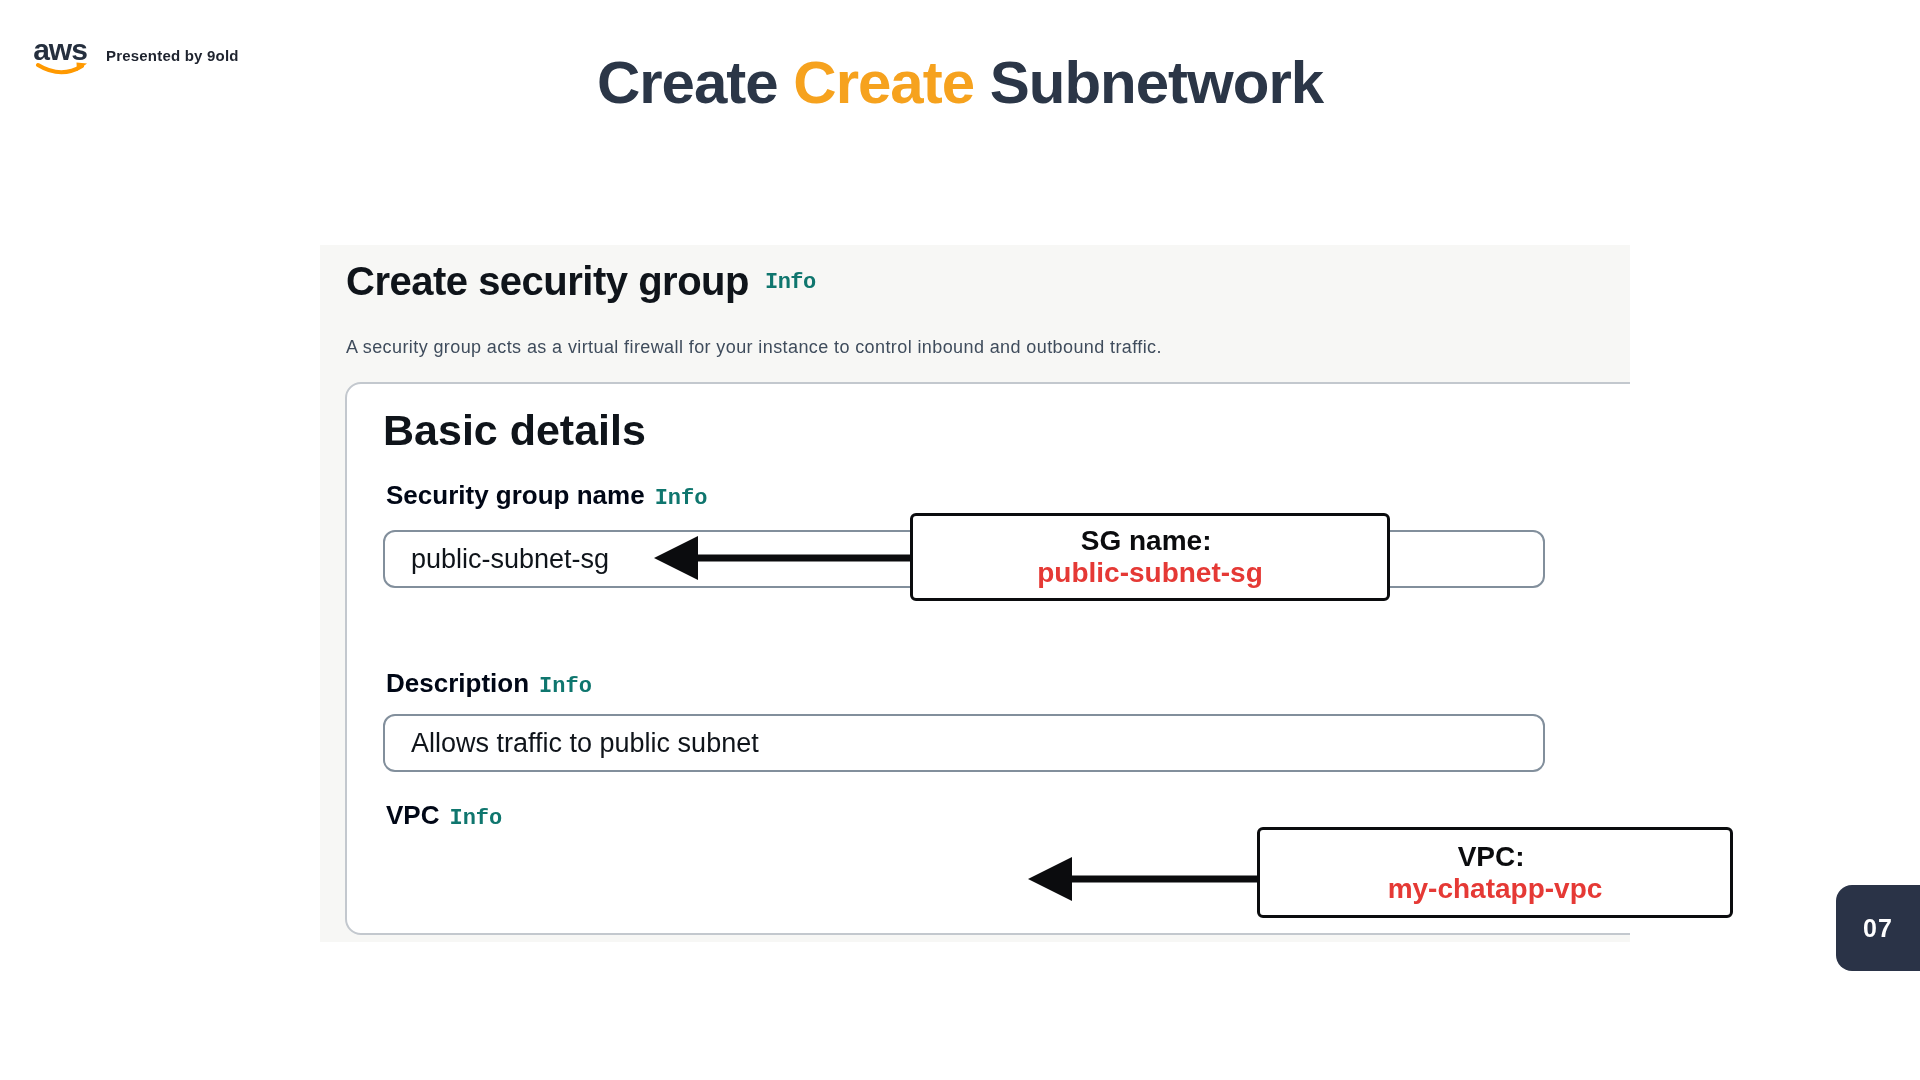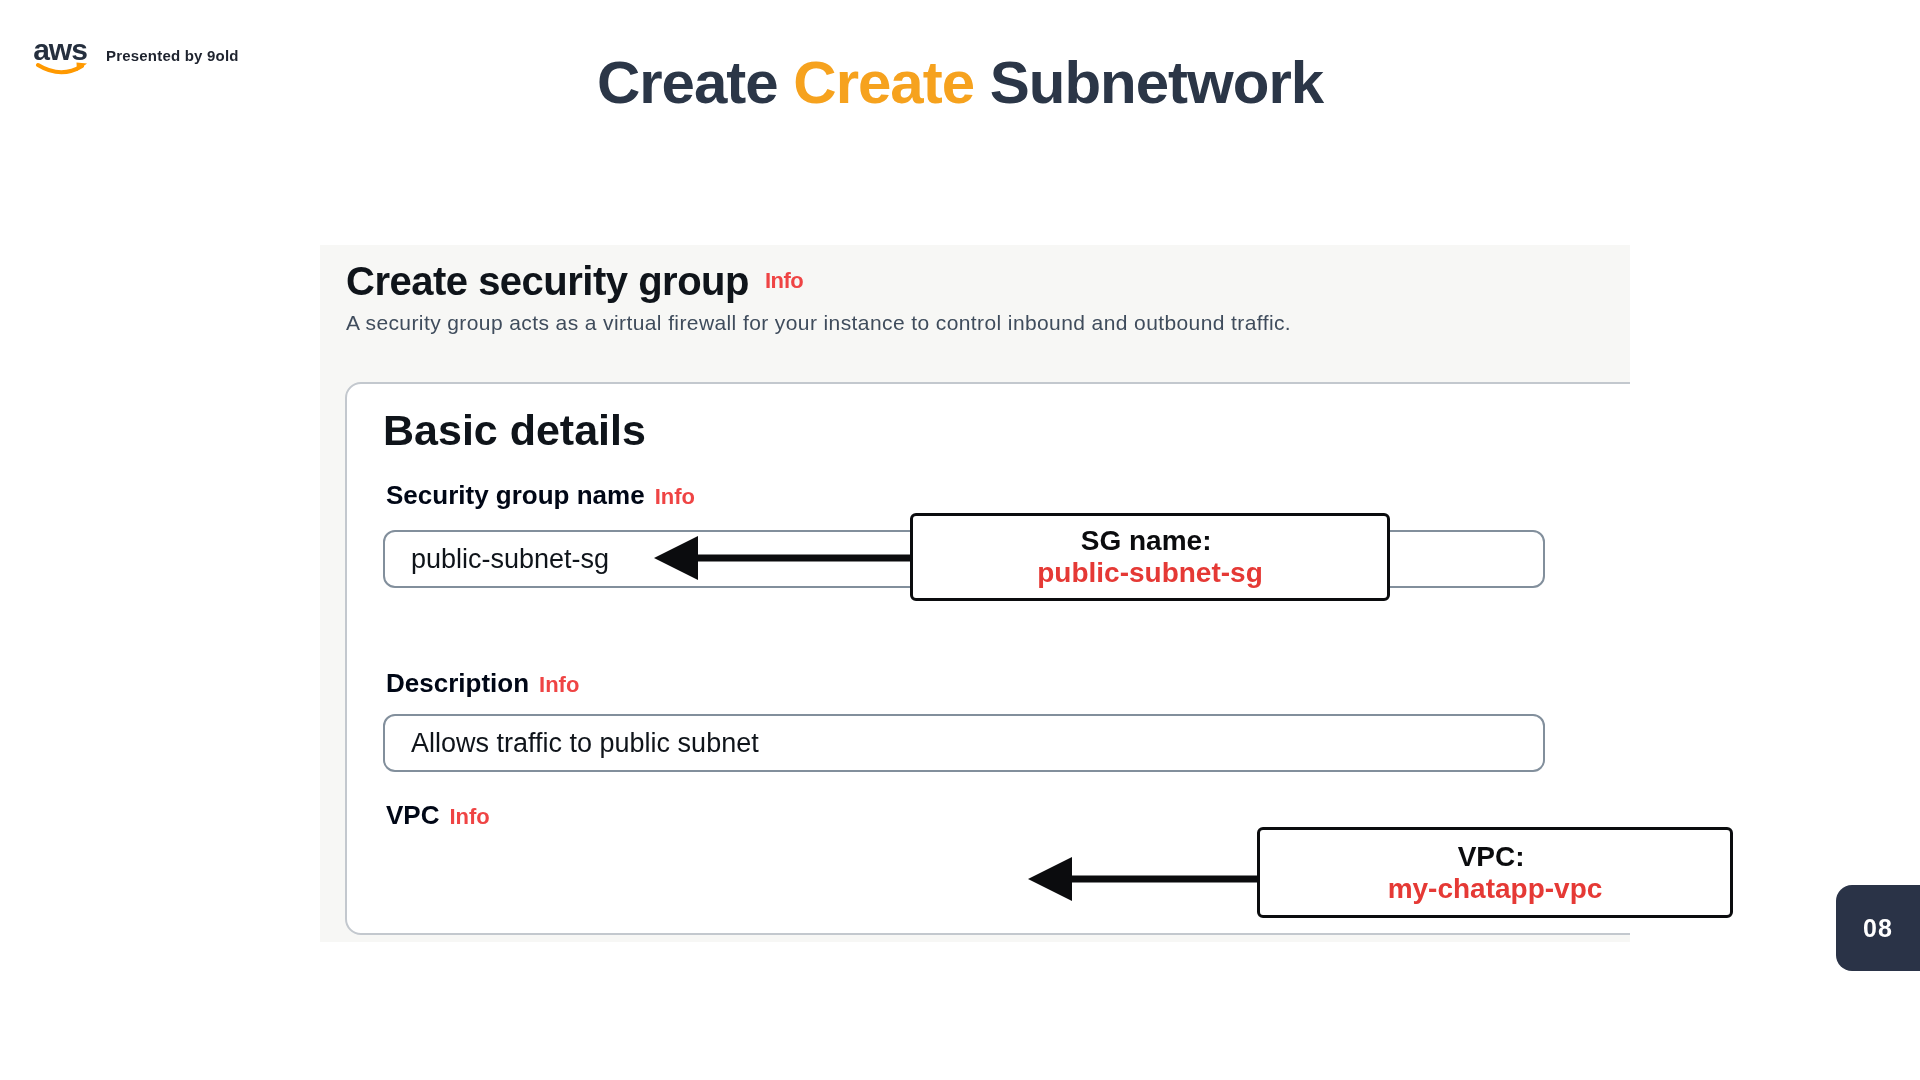--- a/index.html
+++ b/index.html
@@ -13,23 +13,23 @@
   
   .title{position:absolute;top:40px;left:0;width:100%;text-align:center;
          font-weight:800;font-size:60px;line-height:86px;letter-spacing:-1px;color:#2B3647;}
   .title-line{white-space:pre;}
   .title .orange{color:#F6A21E;}
   
   .console{position:absolute;left:320px;top:245px;width:1310px;height:697px;
            background:#F7F7F5;overflow:hidden;}
   .console-heading{position:absolute;left:26px;top:14px;font-size:40px;font-weight:700;
                    color:#0F141A;letter-spacing:-.5px;white-space:nowrap;}
-  .info{color:#ef4444;font-weight:700;cursor:pointer;}
+  .info{color:#0f766e;font-weight:700;cursor:pointer;font-family:Liberation Mono, monospace;}
   .console-heading .info{font-size:22px;margin-left:16px;vertical-align:7px;}
-  .console-subtitle{position:absolute;left:26px;top:66px;font-size:21px;color:#3F4C5C;
+  .console-subtitle{position:absolute;left:26px;top:92px;font-size:18px;color:#3F4C5C;
                     letter-spacing:.4px;white-space:nowrap;}
   .card{position:absolute;left:25px;top:137px;width:1400px;height:553px;background:#ffffff;
         border:2px solid #C3C8CE;border-radius:16px;box-sizing:border-box;}
   .card-heading{position:absolute;left:36px;top:22px;font-size:43px;font-weight:700;color:#0F141A;}
   .field-label{position:absolute;left:20px;font-size:26px;font-weight:700;color:#000716;white-space:nowrap;margin-left:19px;}
   .field-label .info{font-size:22px;margin-left:10px;}
   .text-input{position:absolute;left:36px;width:1162px;height:58px;border:2px solid #828F9C;
               border-radius:12px;background:#fff;display:flex;align-items:center;
               padding-left:26px;font-size:27px;color:#0F141A;box-sizing:border-box;white-space:nowrap;}
   .helper{position:absolute;left:36px;font-size:24px;color:#5F6B7A;white-space:nowrap;}
@@ -89,13 +89,13 @@
   <rect x="44" y="22.5" width="218" height="7" fill="#0B0C0E"></rect>
 </svg>
 <div class="ann-box ann-box-1"><span class="ann-prefix">SG name: </span><span class="ann-value">public-subnet-sg</span></div>
 
 <svg class="arrow arrow-2" width="236" height="52" viewBox="0 0 236 52">
   <polygon points="4,26 48,4 48,48" fill="#0B0C0E"></polygon>
   <rect x="44" y="22.5" width="192" height="7" fill="#0B0C0E"></rect>
 </svg>
 <div class="ann-box ann-box-2"><span class="ann-prefix">VPC: </span><span class="ann-value">my-chatapp-vpc</span></div>
 
-<div class="badge">08</div>
+<div class="badge">07</div>
 
 </body></html>

